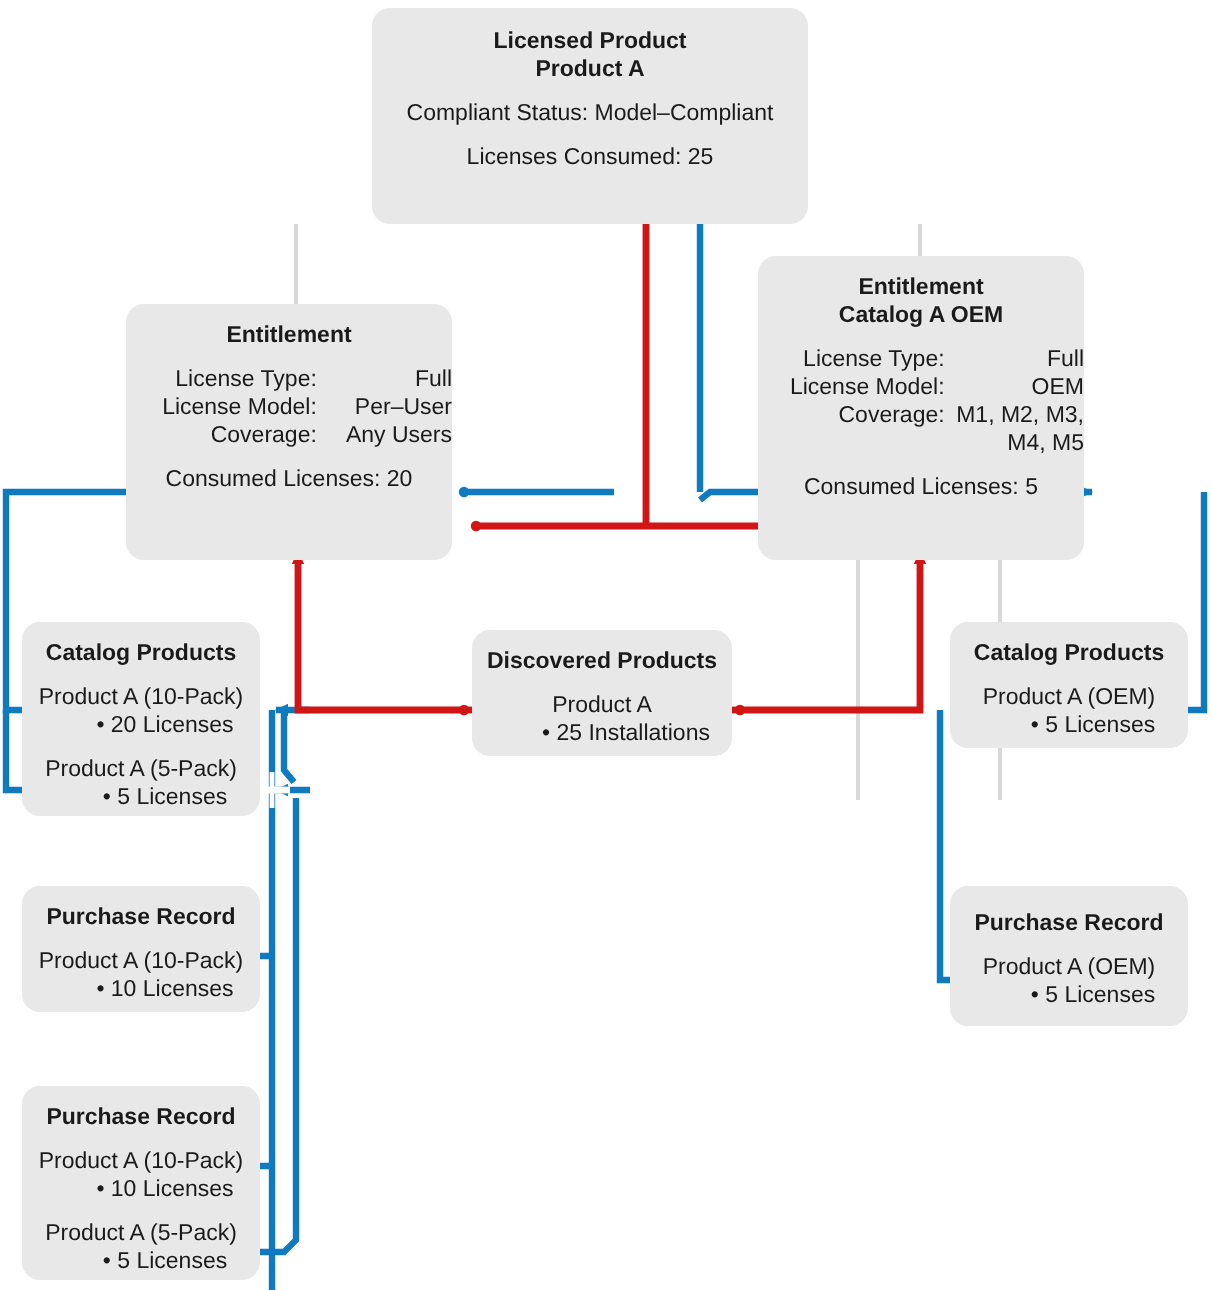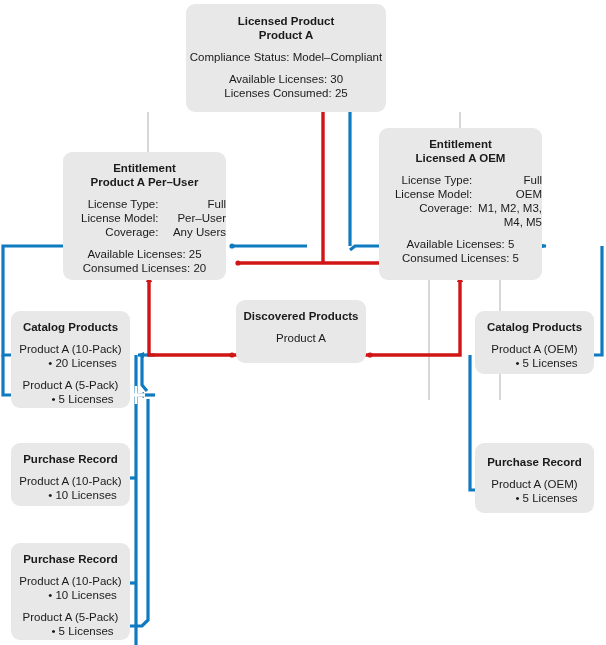--- a/index.html
+++ b/index.html
@@ -79,111 +79,99 @@
     <g stroke="#d11414" stroke-width="3.4" fill="none" stroke-linejoin="miter">
       <path d="M323,263 L323,94" marker-end="url(#ar)"></path>
       <path d="M238,263 L390,263" marker-start="url(#dr)" marker-end="url(#dr)"></path>
       <path d="M232,355 L149,355 L149,276" marker-end="url(#ar)"></path>
       <path d="M232,355 L238,355" marker-start="url(#dr)"></path>
       <path d="M370,355 L460,355 L460,276" marker-end="url(#ar)"></path>
       <path d="M370,355 L364,355" marker-start="url(#dr)"></path>
     </g>
   </svg>
 
-  <div class="node" style="left:186px;top:4px;width:200px;height:108px;padding-top:10px;">
+  <div class="node" style="left:186px;top:4px;width:218px;height:108px;padding-top:10px;">
     <div class="ttl">Licensed Product</div>
     <div class="ttl">Product A</div>
     <div class="gap"></div>
     <div class="ln">
-      <span>Compliance Status:</span>
+      <span>Compliant Status:</span>
       <span>Model–Compliant</span>
     </div>
     <div class="gap"></div>
-    <div class="ln">
-      <span>Available Licenses:</span>
-      <span>30</span>
-    </div>
     <div class="ln">
       <span>Licenses Consumed:</span>
       <span>25</span>
     </div>
   </div>
 
   <div class="node" style="left:63px;top:152px;width:163px;height:128px;padding-top:9px;">
     <div class="ttl">Entitlement</div>
-    <div class="ttl">Product A Per–User</div>
     <div class="gap"></div>
     <div class="ln rowgrid">
       <span class="lbl" style="width:88px">License Type:</span>
       <span class="val" style="width:66px">Full</span>
     </div>
     <div class="ln rowgrid">
       <span class="lbl" style="width:88px">License Model:</span>
       <span class="val" style="width:66px">Per–User</span>
     </div>
     <div class="ln rowgrid">
       <span class="lbl" style="width:88px">Coverage:</span>
       <span class="val" style="width:66px">Any Users</span>
     </div>
     <div class="gap"></div>
     <div class="ln">
-      <span>Available Licenses:</span>
-      <span>25</span>
-    </div>
-    <div class="ln">
       <span>Consumed Licenses:</span>
       <span>20</span>
     </div>
   </div>
 
   <div class="node" style="left:379px;top:128px;width:163px;height:152px;padding-top:9px;">
     <div class="ttl">Entitlement</div>
-    <div class="ttl">Licensed A OEM</div>
+    <div class="ttl">Catalog A OEM</div>
     <div class="gap"></div>
     <div class="ln rowgrid">
       <span class="lbl" style="width:88px">License Type:</span>
       <span class="val" style="width:70px">Full</span>
     </div>
     <div class="ln rowgrid">
       <span class="lbl" style="width:88px">License Model:</span>
       <span class="val" style="width:70px">OEM</span>
     </div>
     <div class="ln rowgrid">
       <span class="lbl" style="width:88px">Coverage:</span>
       <span class="val" style="width:70px">M1, M2, M3,</span>
     </div>
     <div class="ln rowgrid">
       <span class="lbl" style="width:88px"></span>
       <span class="val" style="width:70px">M4, M5</span>
     </div>
     <div class="gap"></div>
     <div class="ln">
-      <span>Available Licenses:</span>
-      <span>5</span>
-    </div>
-    <div class="ln">
       <span>Consumed Licenses:</span>
       <span>5</span>
     </div>
   </div>
 
   <div class="node" style="left:11px;top:311px;width:119px;height:97px;padding-top:9px;">
     <div class="ttl">Catalog Products</div>
     <div class="gap"></div>
     <div class="ln">Product A (10-Pack)</div>
     <div class="ln indent">• 20 Licenses</div>
     <div class="gap"></div>
     <div class="ln">Product A (5-Pack)</div>
     <div class="ln indent">• 5 Licenses</div>
   </div>
 
-  <div class="node" style="left:236px;top:300px;width:130px;height:63px;padding-top:9px;">
+  <div class="node" style="left:236px;top:315px;width:130px;height:63px;padding-top:9px;">
     <div class="ttl">Discovered Products</div>
     <div class="gap"></div>
     <div class="ln">Product A</div>
+    <div class="ln indent">• 25 Installations</div>
   </div>
 
   <div class="node" style="left:475px;top:311px;width:119px;height:63px;padding-top:9px;">
     <div class="ttl">Catalog Products</div>
     <div class="gap"></div>
     <div class="ln">Product A (OEM)</div>
     <div class="ln indent">• 5 Licenses</div>
   </div>
 
   <div class="node" style="left:11px;top:443px;width:119px;height:63px;padding-top:9px;">

